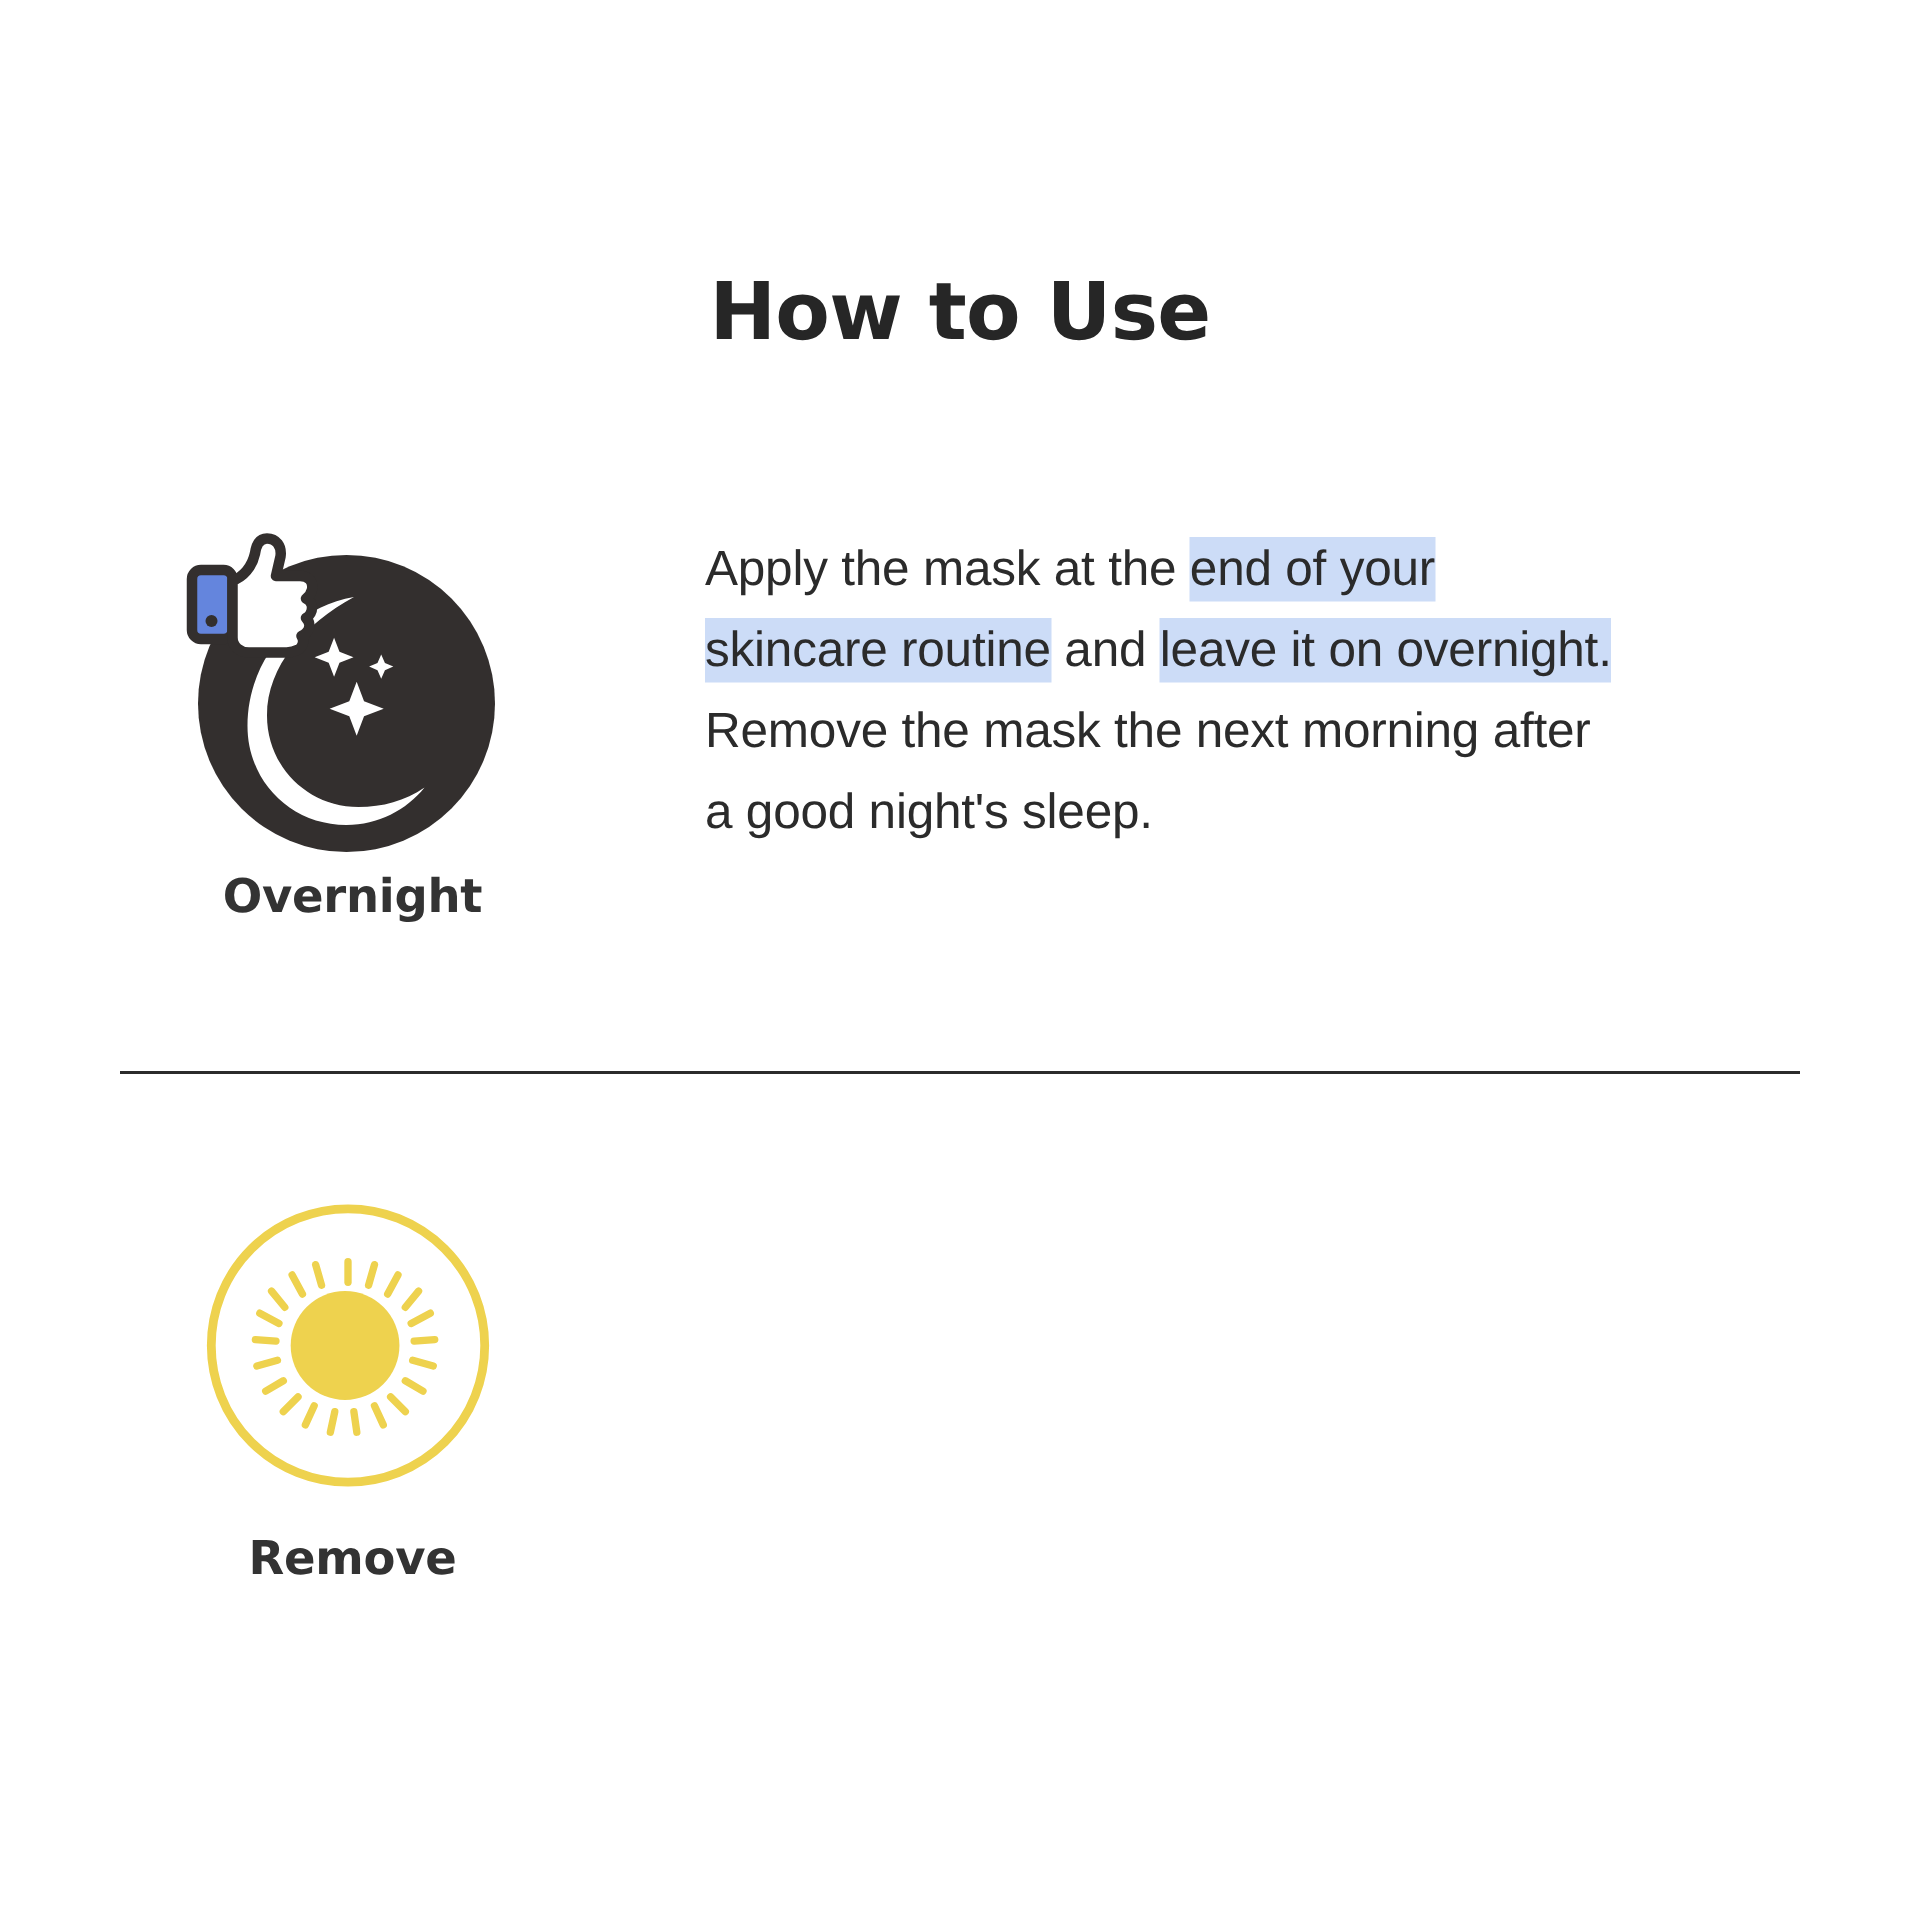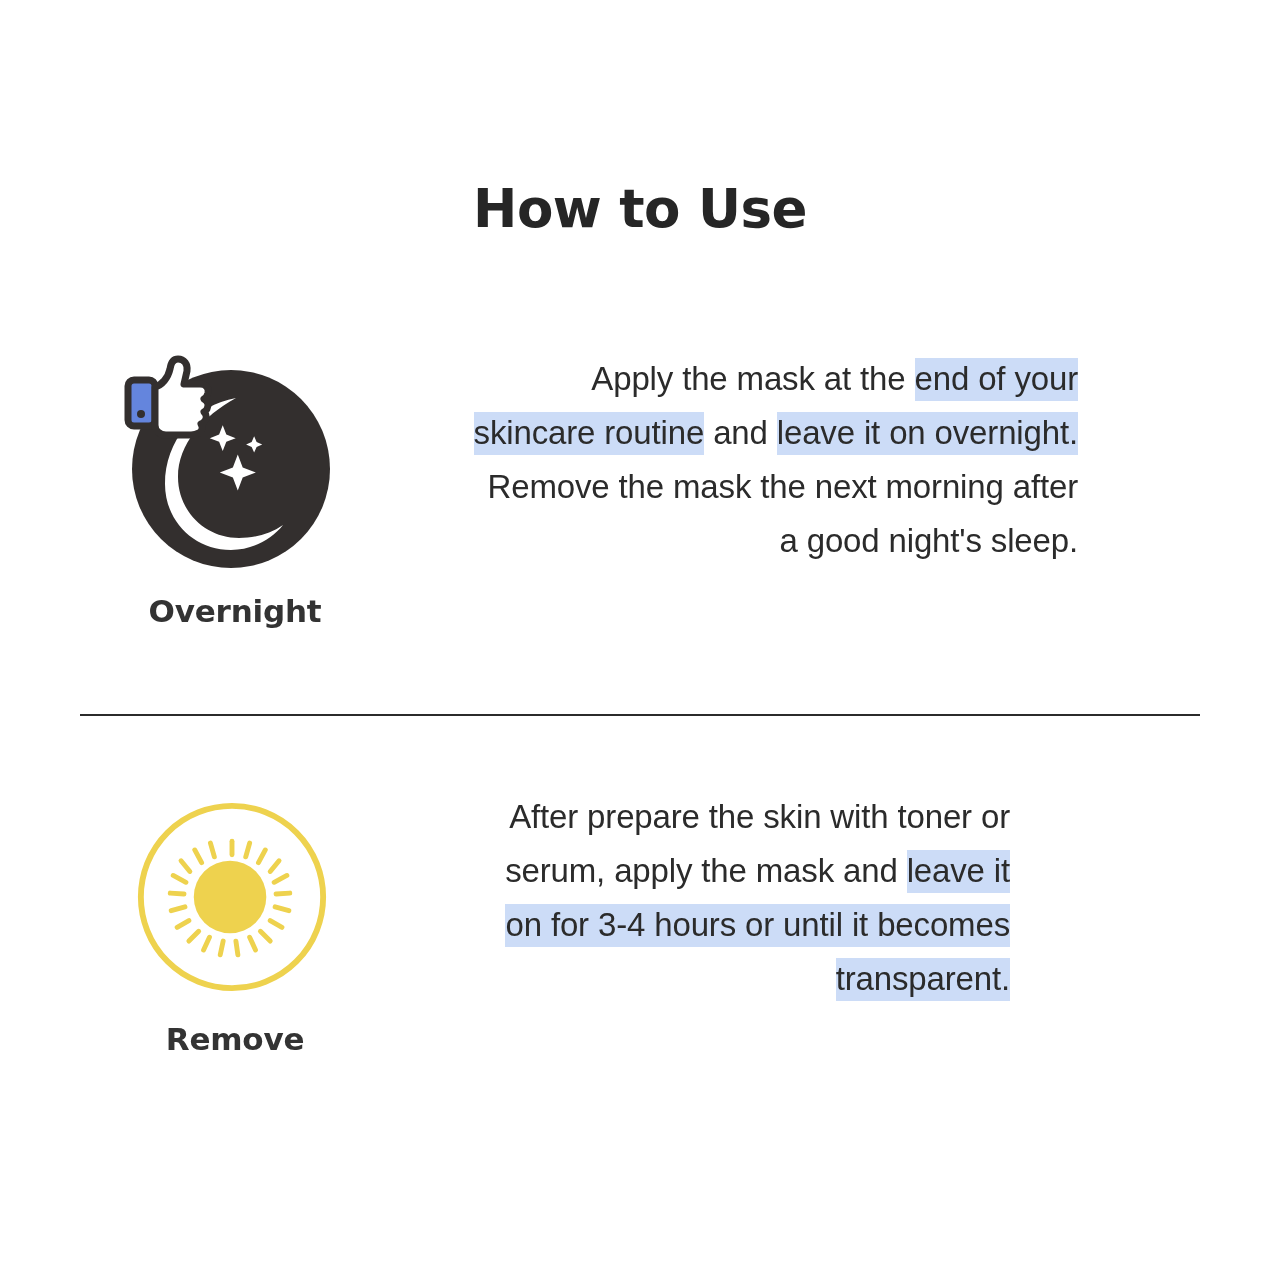--- a/index.html
+++ b/index.html
@@ -61,35 +61,34 @@
     width: 230px;
     height: 215px;
   }
   .icon-label {
     font-family: "DejaVu Sans", sans-serif;
     font-weight: 700;
     font-size: 31px;
     color: #333333;
     letter-spacing: -0.2px;
   }
-  #overnight-label { margin-top: 26px; }
+  #overnight-label { margin-top: 13px; }
   #daytime-label  { margin-top: 16px; }
 
   .text-col {
     flex: 1 1 auto;
     padding-right: 60px;
   }
   .body-text {
     font-family: "Liberation Sans", sans-serif;
     font-size: 33px;
     line-height: 54px;
     color: #2b2b2b;
     max-width: 608px;
     letter-spacing: -0.15px;
-    text-align: right;
   }
   #daytime-text .body-text { max-width: 540px; }
 
   .hl {
     background: #ccdcf7;
     padding: 2px 0 4px 0;
     box-decoration-break: clone;
     -webkit-box-decoration-break: clone;
   }
 
@@ -244,21 +243,16 @@
             <line x1="78" y1="45" x2="82" y2="59"></line>
           </g>
 
           <circle cx="98" cy="100" r="37" fill="#eed24e"></circle>
         </svg>
 
       </div>
       <div class="icon-label" id="daytime-label">Remove</div>
     </div>
 
-    <div class="text-col" id="daytime-text">
-      <div class="body-text">
-        <span>After prepare the skin with toner or serum, apply the mask and </span><span class="hl">leave it on for 3-4 hours or until it becomes transparent.</span>
-      </div>
-    </div>
 
   </div>
 
 </div>
 
 </body></html>

